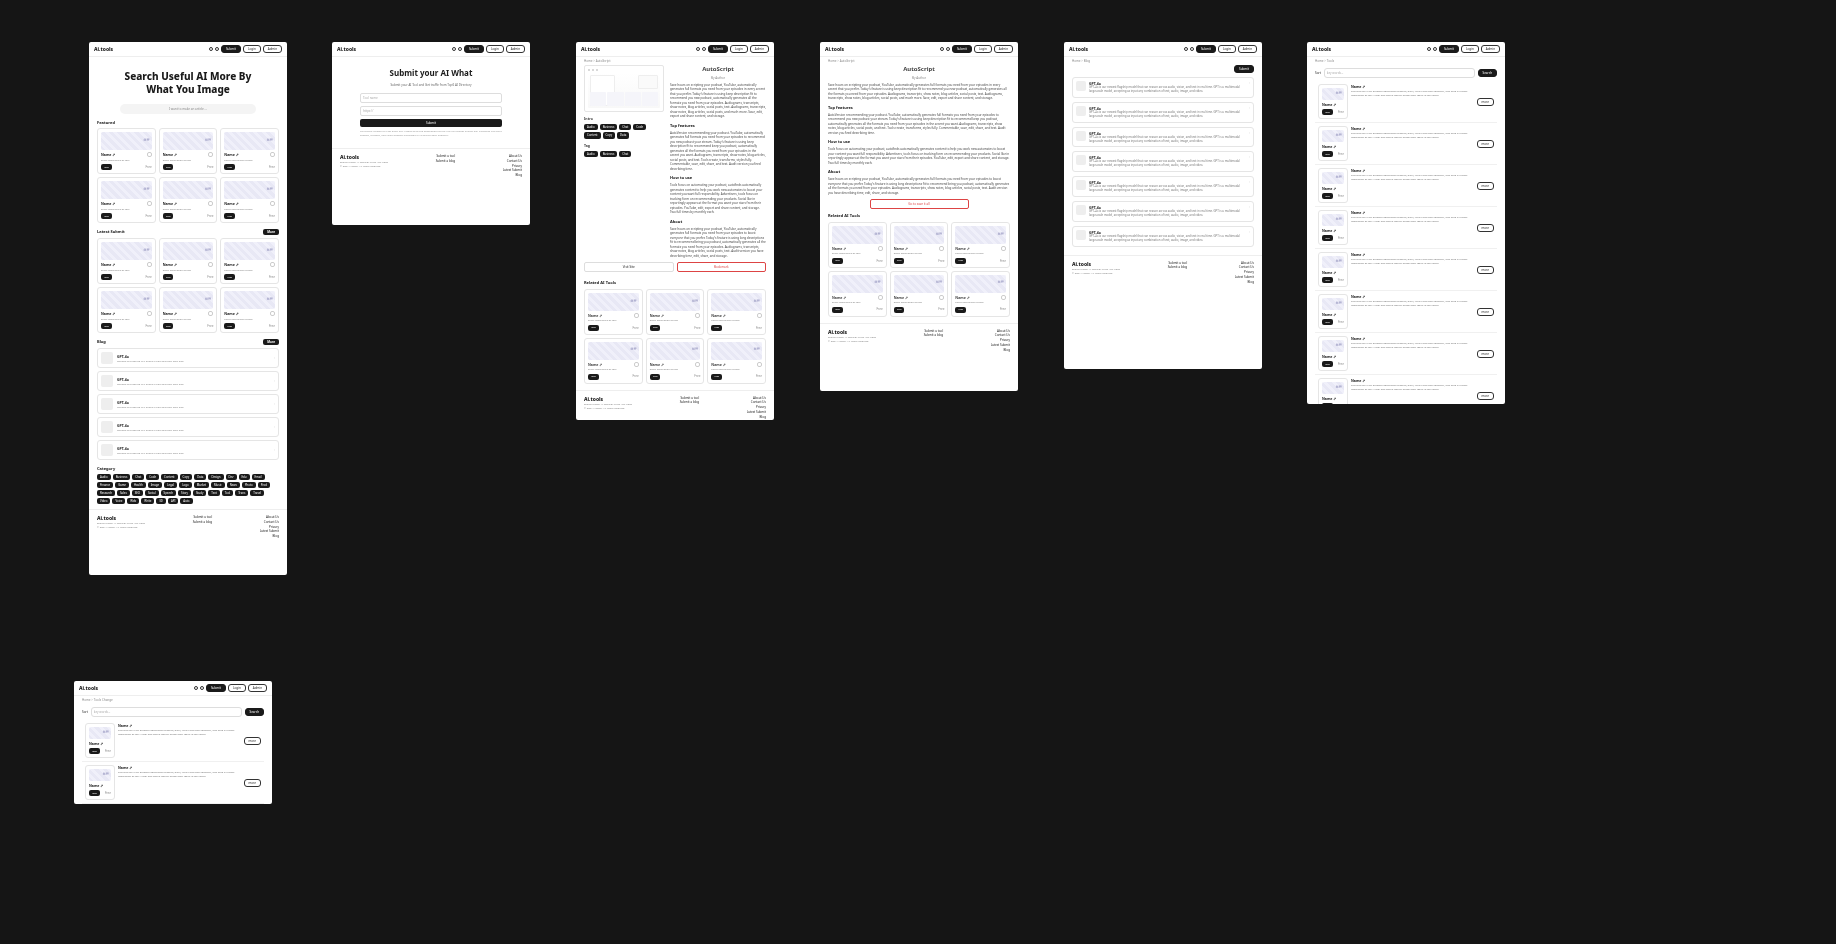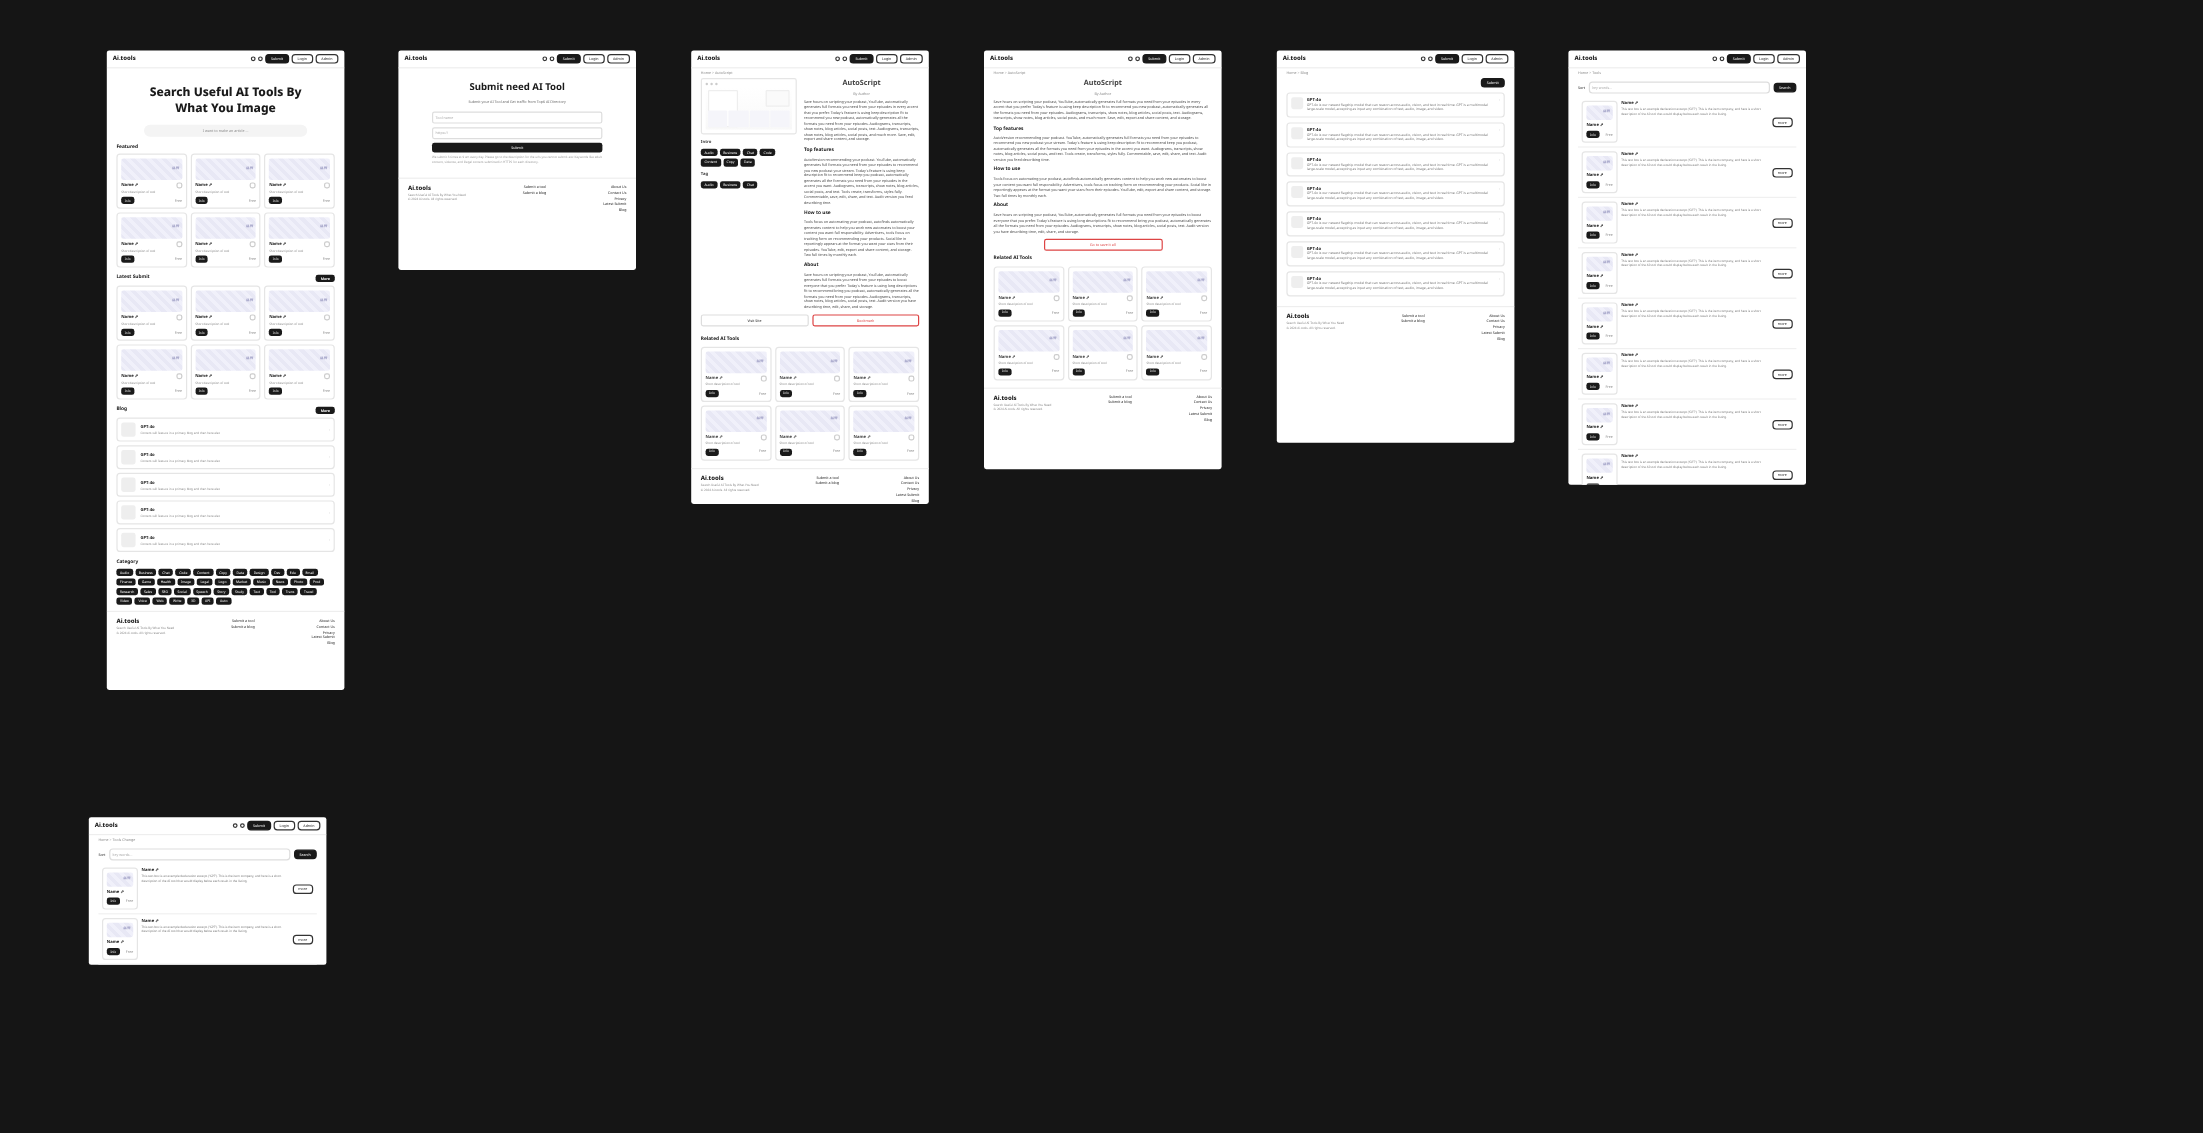--- a/index.html
+++ b/index.html
@@ -96,21 +96,21 @@
     <span class="logo">Ai.tools</span>
     <div class="hdrR">
       <span class="ico"></span>
       <span class="ico"></span>
       <span class="btn d">Submit</span>
       <span class="btn">Login</span>
       <span class="btn">Admin</span>
     </div>
   </div>
   <div class="pad">
-    <div class="h1"><span>Search Useful AI Tools By</span><br><span>What You Image</span></div>
+    <div class="h1"><span>Search Useful AI More By</span><br><span>What You Image</span></div>
     <div class="search">I want to make an article ...</div>
     <div class="sect">Featured</div>
     <div class="grid">
           <div class="card">
     <div class="cimg">
               <span class="quot">❝❞</span>
             </div>
     <div class="crow">
               <span class="cname">Name ⇗</span>
               <span class="clink"></span>
@@ -391,21 +391,21 @@
     <span class="logo">Ai.tools</span>
     <div class="hdrR">
       <span class="ico"></span>
       <span class="ico"></span>
       <span class="btn d">Submit</span>
       <span class="btn">Login</span>
       <span class="btn">Admin</span>
     </div>
   </div>
   <div class="pad">
-    <div class="h2">Submit need AI Tool</div>
+    <div class="h2">Submit your AI What</div>
     <div class="sub">Submit your AI Tool and Get traffic from Top6 AI Directory</div>
     <div style="padding:6px 20px">
       <div class="inp">Tool name</div>
       <div class="inp">https://</div>
       <div class="btnfull">Submit</div>
       <div style="color:#999;font-size:2.5px;margin-top:3px;line-height:1.4">We submit 3 times at 9 am every day. Please go to the description for the urls you cannot submit are: Keywords like adult content, violence, and illegal content submitted in HTTPS for each directory.</div>
     </div>
   </div>
   <div class="ftr">
     <div>

